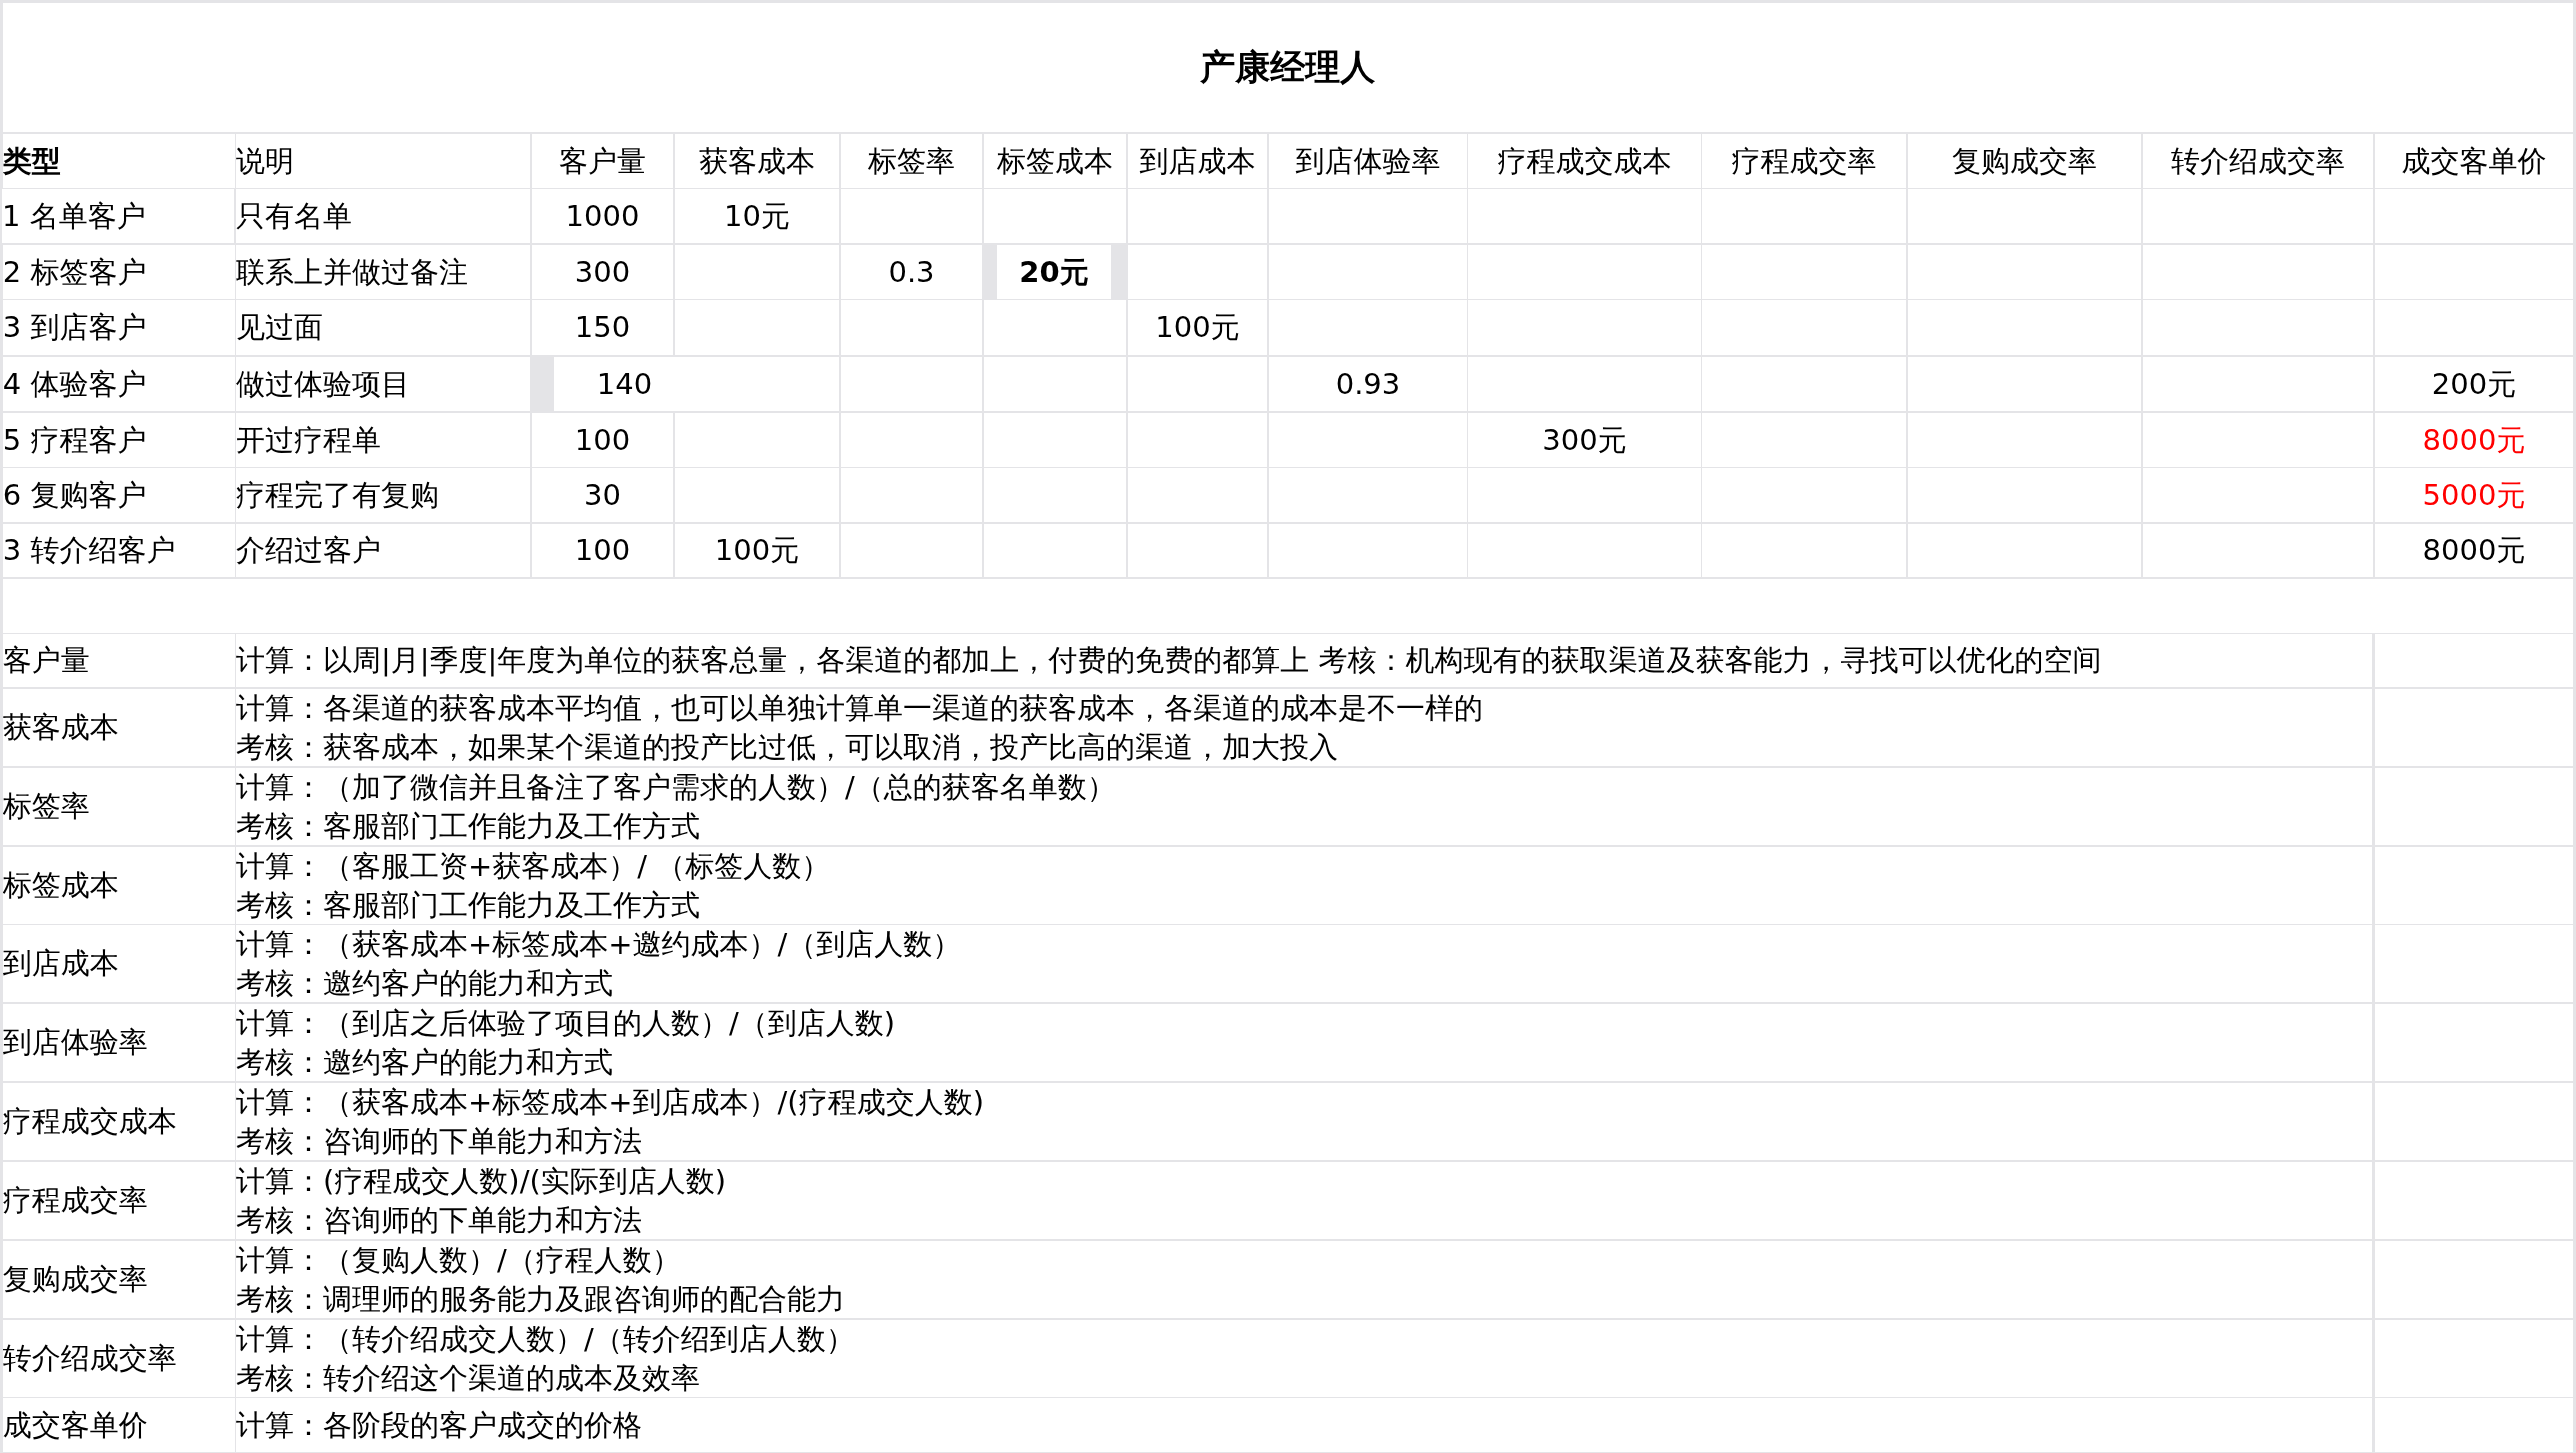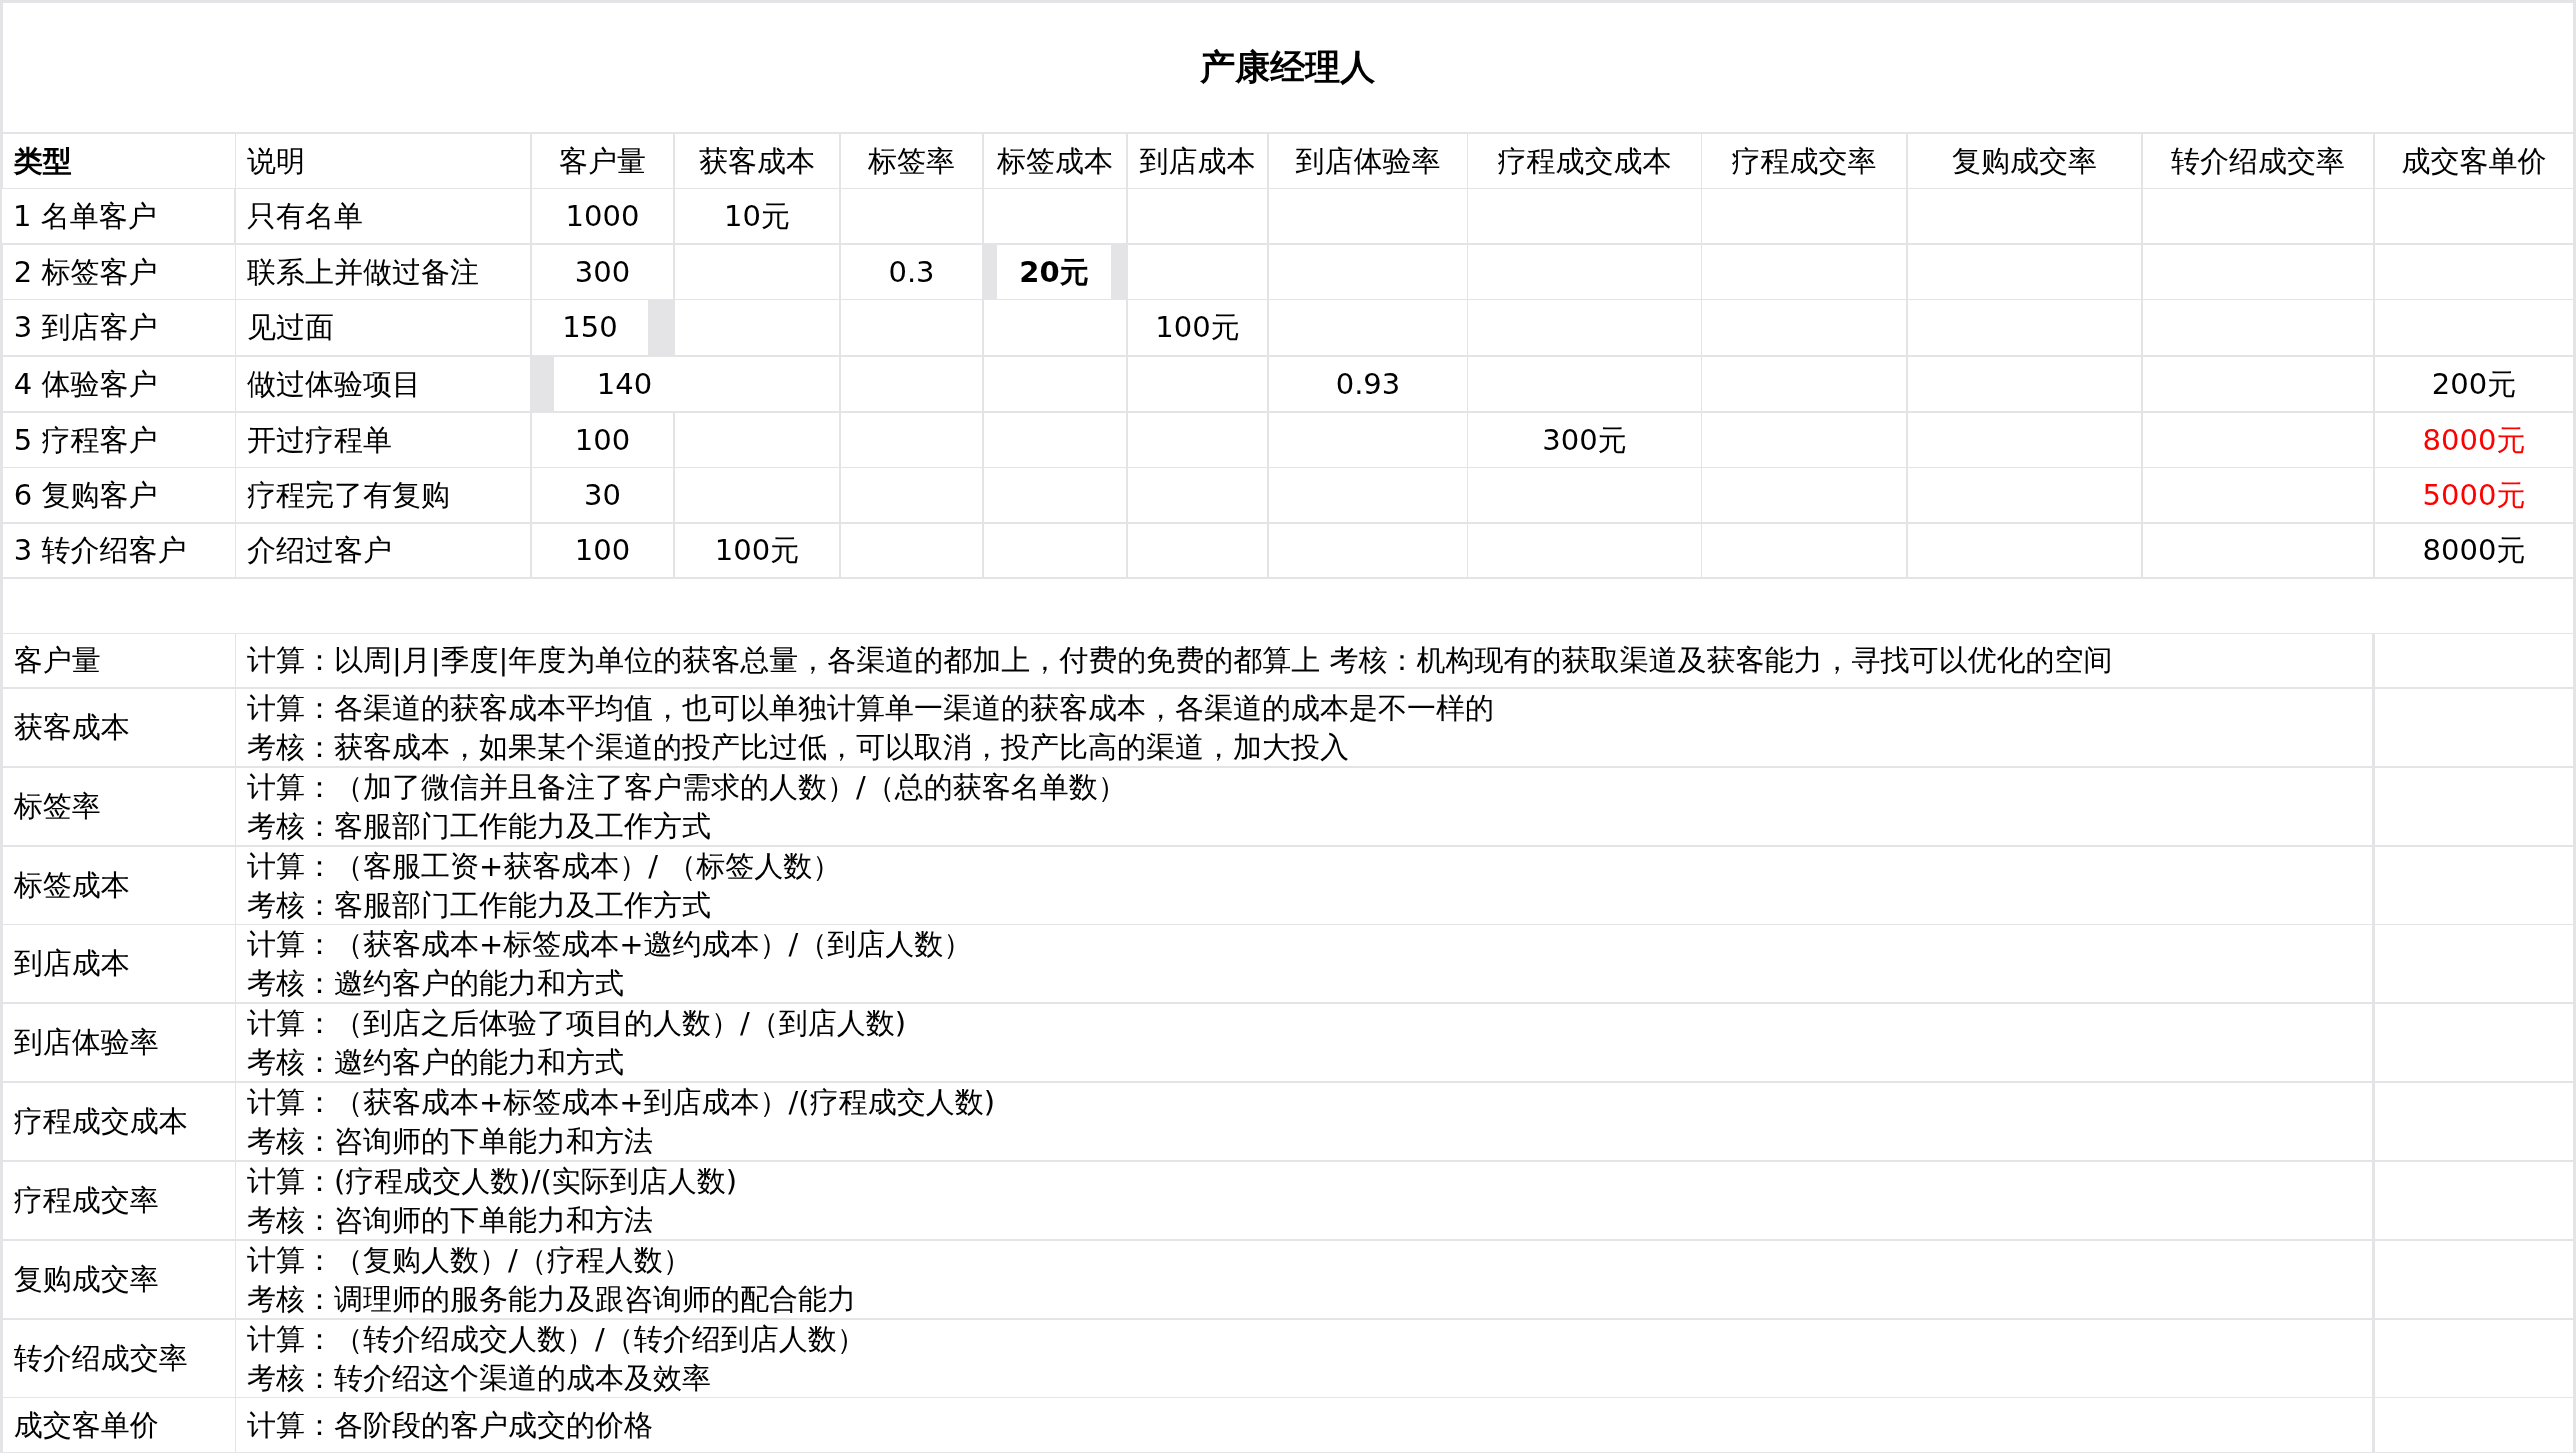--- a/index.html
+++ b/index.html
@@ -3,21 +3,21 @@
 <meta charset="utf-8">
 <style>
   html, body { margin: 0; padding: 0; background: #ffffff; }
   body { width: 2576px; height: 1454px; position: relative; overflow: hidden;
          font-family: "DejaVu Sans", "Liberation Sans", sans-serif; color: #000; }
   .sheet { position: absolute; left: 0; top: 0; width: 2576px; height: 1454px;
            background: #e4e4e7; }
   .cell { position: absolute; background: #fff; box-sizing: border-box;
           font-size: 29px; line-height: 39px; white-space: nowrap; overflow: hidden;
           display: flex; align-items: center; }
-  .left { justify-content: flex-start; padding-left: 11px; }
+  .left { justify-content: flex-start; }
   .center { justify-content: center; }
   .bold { font-weight: bold; }
   .red { color: #ff0000; }
   .title { flex-direction: column; justify-content: center; font-weight: bold;
            font-size: 35px; line-height: 48px; }
   .multi { flex-direction: column; align-items: flex-start; justify-content: center;
            line-height: 39px; }
 </style>
 </head>
 <body>
@@ -142,21 +142,21 @@
     </div>
     <div class="cell center" style="left: 2375px; top: 245px; width: 198px; height: 54px;">
       <span></span>
     </div>
     <div class="cell left" style="left: 2.8px; top: 300px; width: 232px; height: 55px;">
       <span>3 到店客户</span>
     </div>
     <div class="cell left" style="left: 236px; top: 300px; width: 294px; height: 55px;">
       <span>见过面</span>
     </div>
-    <div class="cell center" style="left: 532px; top: 300px; width: 116px; height: 55px;">
+    <div class="cell center" style="left: 532px; top: 300px; width: 141px; height: 55px;">
       <span>150</span>
     </div>
     <div class="cell center" style="left: 675px; top: 300px; width: 164px; height: 55px;">
       <span></span>
     </div>
     <div class="cell center" style="left: 841px; top: 300px; width: 141px; height: 55px;">
       <span></span>
     </div>
     <div class="cell center" style="left: 984px; top: 300px; width: 142px; height: 55px;">
       <span></span>

